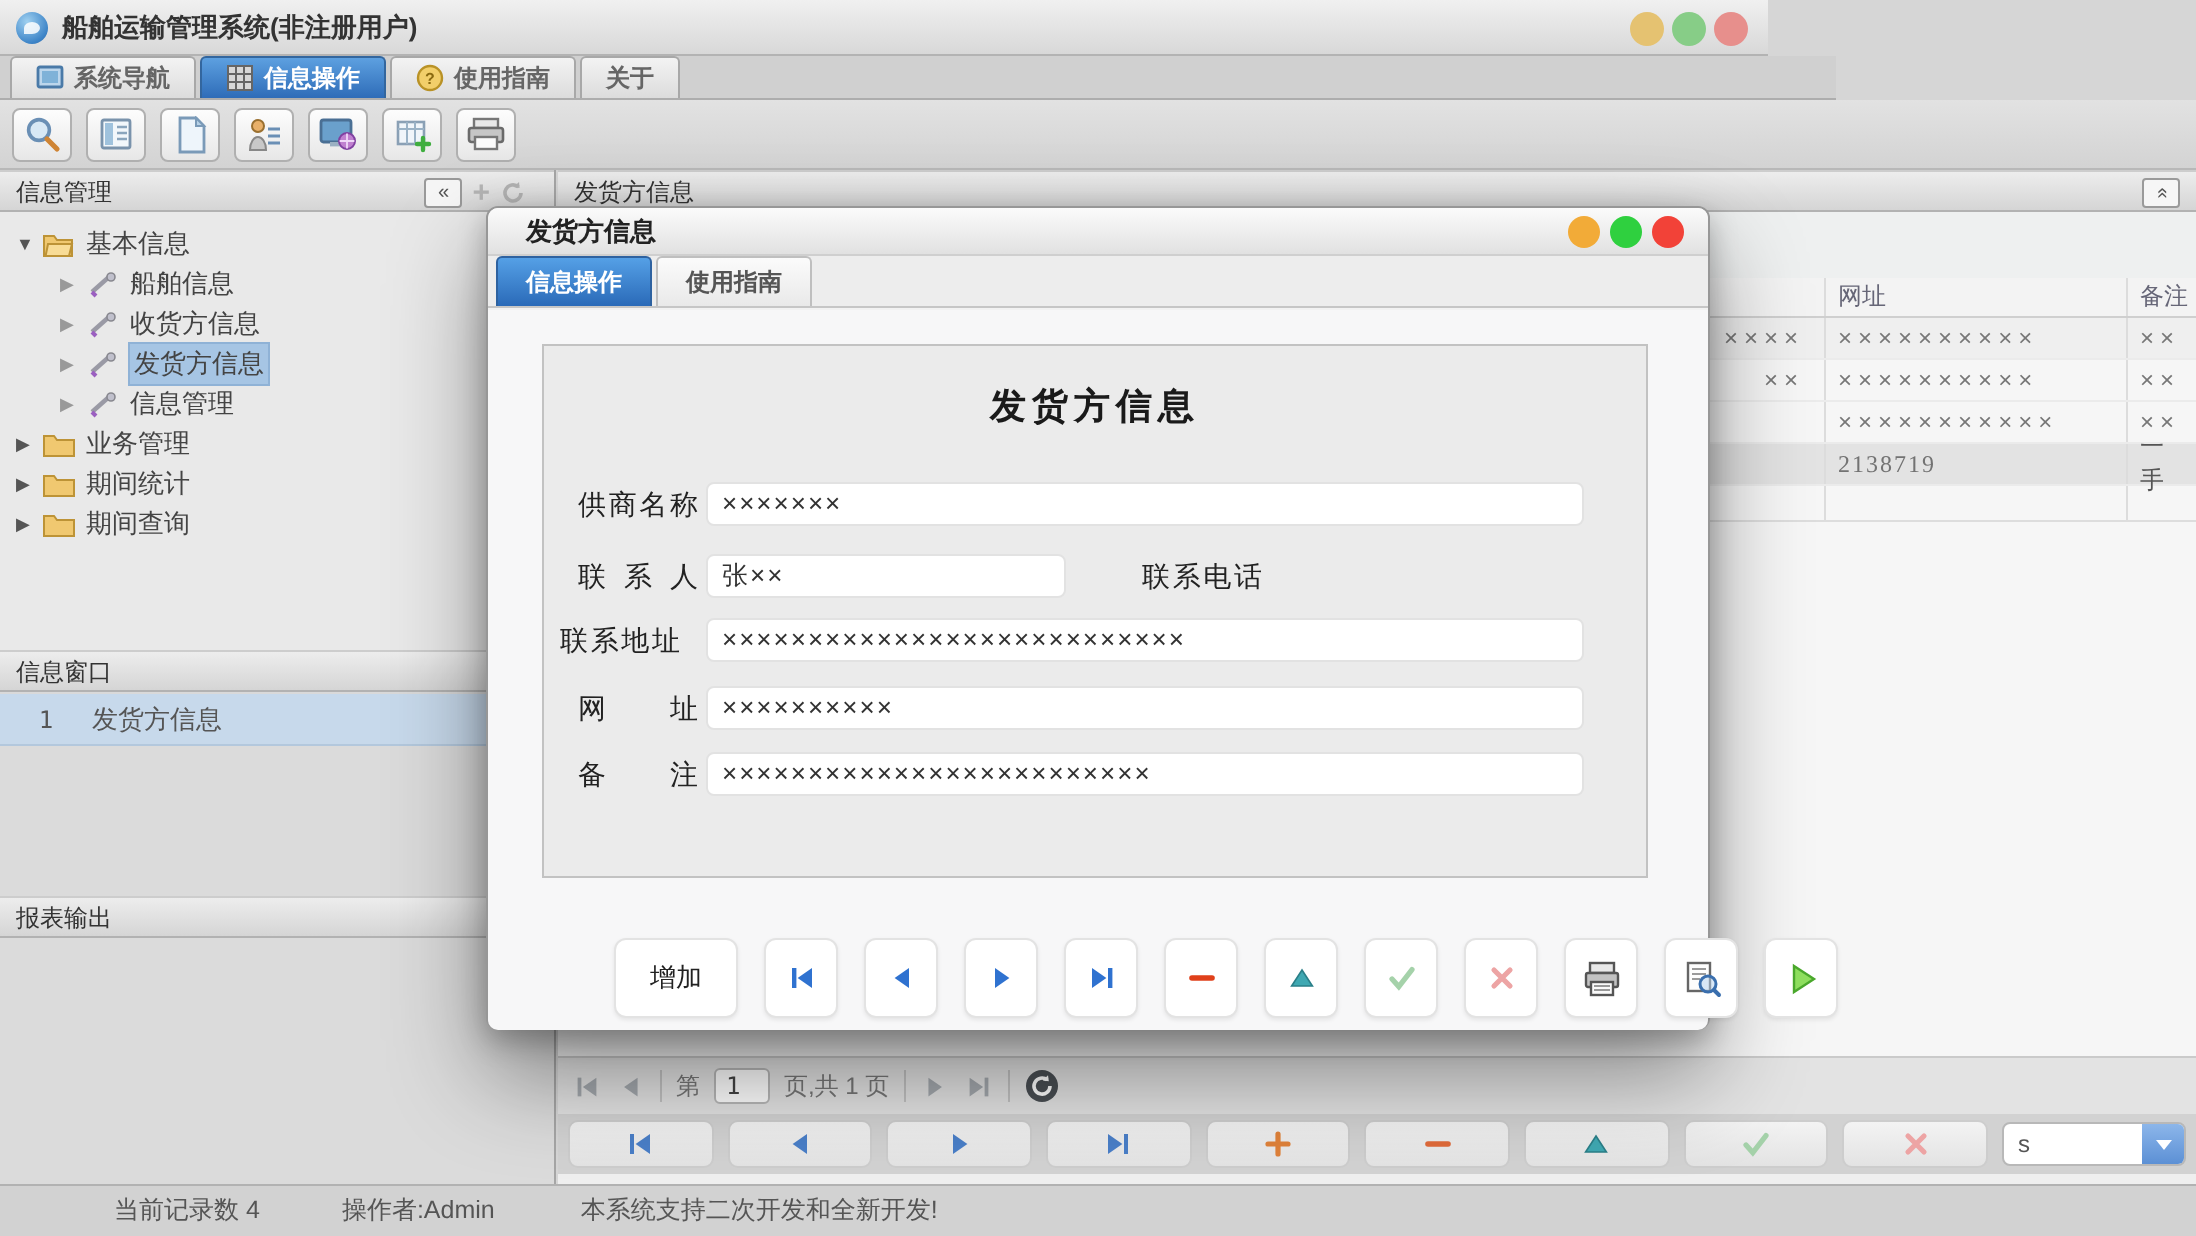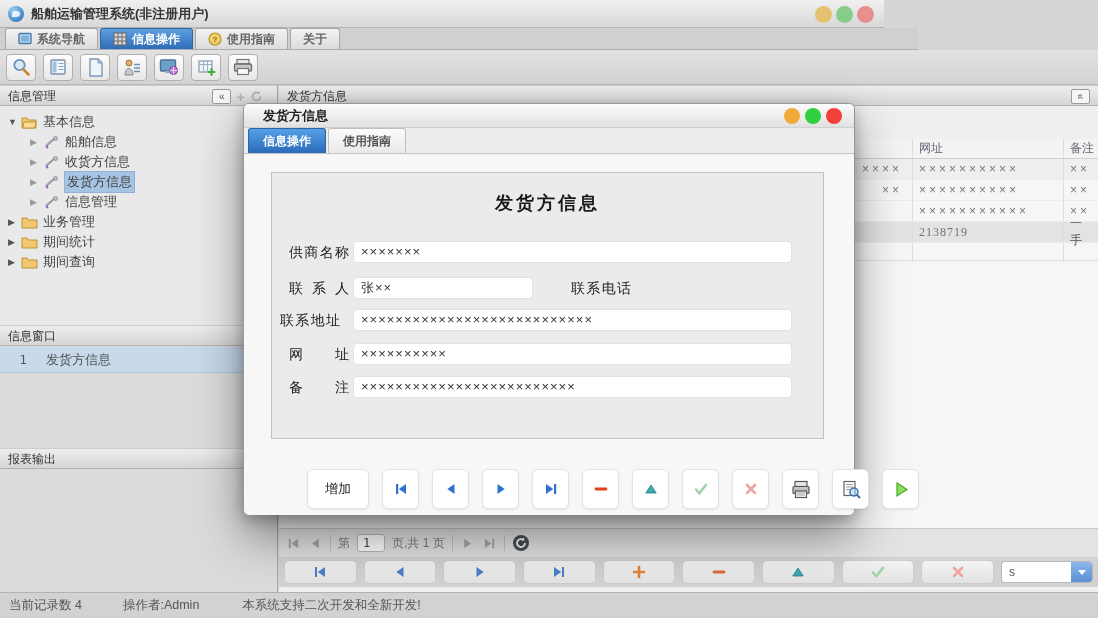--- a/index.html
+++ b/index.html
@@ -104,21 +104,21 @@
   .nbtn { flex:1; height:24px; background:linear-gradient(#f3f3f3,#e3e3e3); border:1px solid #cdcdcd;
     border-radius:5px; display:flex; align-items:center; justify-content:center; }
   .sel { width:92px; height:22px; background:#fff; border:1px solid #b8b8b8; border-radius:4px;
     display:flex; align-items:center; position:relative; flex:none; }
   .sel-val { padding-left:7px; font-size:12px; color:#555; flex:1; }
   .sel-btn { width:21px; height:100%; background:linear-gradient(#8cb6ea,#5c90d5); border-radius:0 3px 3px 0;
     display:flex; align-items:center; justify-content:center; }
 
   
   .statusbar { position:absolute; left:0; top:592px; width:1098px; height:26px; background:#d2d2d2;
-    border-top:1px solid #b2b2b2; display:flex; align-items:center; color:#555; font-size:12.5px; }
+    border-top:1px solid #b2b2b2; display:flex; align-items:center; color:#555; font-size:12.5px;padding-left:48px; }
   .statusbar .s1 { margin-left:9px; } .statusbar .s2 { margin-left:41px; } .statusbar .s3 { margin-left:43px; }
 
   
   .dialog { position:absolute; left:243px; top:103px; width:612px; height:412px; z-index:50;
     background:#f2f2f2; border:1px solid #979797; border-radius:6px;
     box-shadow:0 22px 48px rgba(0,0,0,.42), 0 5px 14px rgba(0,0,0,.25); }
   .dlg-title { height:24px; background:linear-gradient(#fbfbfb,#e1e1e1); border-bottom:1px solid #cfcfcf;
     border-radius:5px 5px 0 0; font-weight:bold; font-size:13px; color:#222; padding-left:19px; line-height:24px; position:relative; }
   .dlg-traffic { position:absolute; right:12px; top:4px; display:flex; gap:5px; }
   .ddot { width:16px; height:16px; border-radius:50%; }

